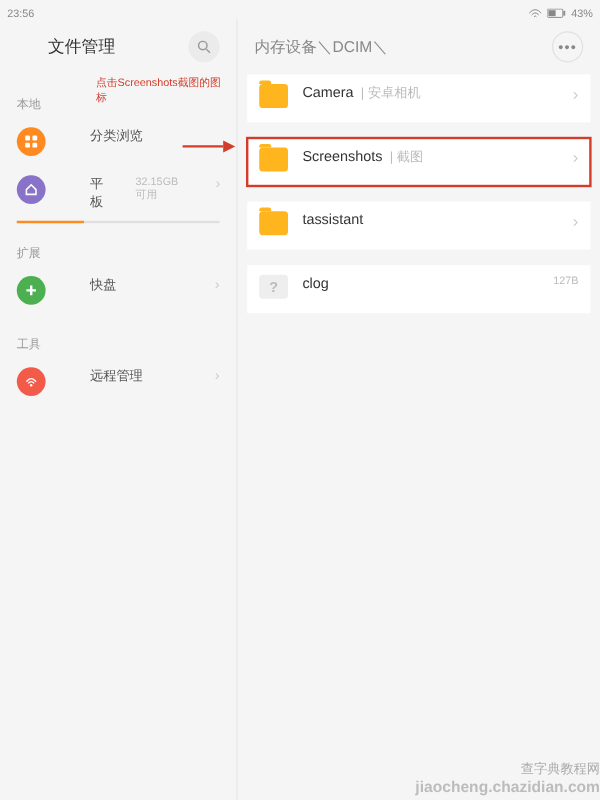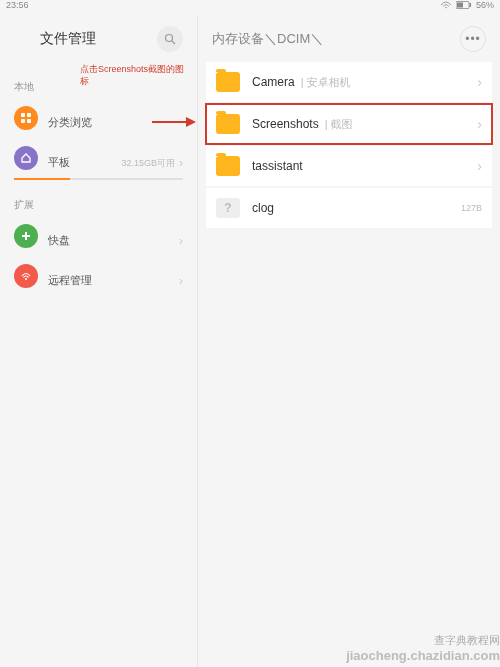--- a/index.html
+++ b/index.html
@@ -1,49 +1,49 @@
 <!DOCTYPE html>
 <html><head>
   <meta charset="utf-8">
   <style>
     * { margin: 0; padding: 0; box-sizing: border-box; font-family: -apple-system, "Helvetica Neue", Arial, sans-serif; }
     body { width: 500px; height: 667px; background: #f5f5f5; overflow: hidden; position: relative; }
     
-    .statusbar { height: 16px; display: flex; align-items: flex-start; padding: 0 6px; font-size: 9px; color: #888; }
+    .statusbar { height: 16px; display: flex; align-items: flex-end; padding: 0 6px; font-size: 9px; color: #888; }
     .statusbar .right { margin-left: auto; display: flex; align-items: center; gap: 4px; }
     
     .container { display: flex; height: calc(100% - 16px); }
     
     .sidebar { width: 198px; background: #f5f5f5; border-right: 1px solid #e6e6e6; display: flex; flex-direction: column; position: relative; }
     .sb-header { display: flex; align-items: center; padding: 10px 14px 10px 40px; }
     .sb-title { font-size: 14px; font-weight: 500; color: #333; flex: 1; }
     .search-btn { width: 26px; height: 26px; border-radius: 50%; background: #ebebeb; display: flex; align-items: center; justify-content: center; }
     
     .note { position: absolute; top: 48px; left: 80px; font-size: 9px; color: #d23c2a; line-height: 1.3; width: 110px; }
     
     .section-label { font-size: 10px; color: #999; padding: 18px 14px 4px; }
     
-    .sb-item { display: flex; align-items: flex-end; padding: 8px 14px; min-height: 38px; position: relative; }
+    .sb-item { display: flex; align-items: flex-start; padding: 8px 14px; min-height: 38px; position: relative; gap: 27px; }
     .sb-icon { width: 24px; height: 24px; border-radius: 50%; display: flex; align-items: center; justify-content: center; margin-right: 10px; flex-shrink: 0; }
     .sb-label { font-size: 11px; color: #555; flex: 1; }
     .sb-meta { font-size: 9px; color: #bbb; }
     .chev { color: #ccc; font-size: 12px; margin-left: 4px; }
     
     .progress { height: 2px; background: #e0e0e0; margin: 0 14px; }
     .progress-fill { height: 100%; background: #ff8a1f; width: 33%; }
     
     .arrow { position: absolute; top: 98px; left: 152px; }
     
     .main { flex: 1; background: #f5f5f5; display: flex; flex-direction: column; }
     .main-header { display: flex; align-items: center; padding: 10px 14px; gap: 36px; }
     .breadcrumb { font-size: 13px; color: #888; flex: 1; }
     .more-btn { width: 26px; height: 26px; border-radius: 50%; background: #f5f5f5; border: 1px solid #e0e0e0; display: flex; align-items: center; justify-content: center; color: #888; font-size: 12px; letter-spacing: 1px; }
     
     .file-list { padding: 0 8px; }
-    .file-row { display: flex; align-items: center; background: #fff; padding: 8px 10px; min-height: 40px; margin-bottom: 2px; }
+    .file-row { display: flex; background: #fff; padding: 8px 10px; min-height: 40px; margin-bottom: 13px; }
     .file-row.highlighted { outline: 2px solid #d23c2a; outline-offset: -1px; }
     .file-icon { width: 24px; height: 20px; border-radius: 3px; margin-right: 12px; flex-shrink: 0; position: relative; }
     .folder { background: #ffb61e; }
     .folder::before { content: ""; position: absolute; top: -3px; left: 0; width: 10px; height: 3px; background: #ffb61e; border-radius: 2px 2px 0 0; }
     .file-doc { background: #eee; color:#bbb; display:flex; align-items:center; justify-content:center; font-size:12px; font-weight:700; }
     .file-name { font-size: 12px; color: #333; font-weight: 500; }
     .file-sub { font-size: 11px; color: #bbb; margin-left: 6px; }
     .file-meta { margin-left: auto; font-size: 9px; color: #bbb; }
     .file-chev { margin-left: auto; color: #ccc; font-size: 14px; }
     
@@ -57,21 +57,21 @@
   <span>23:56</span>
   <span class="right">
     <svg width="12" height="8">
         <path d="M1 4 Q6 -2 11 4 M3 5.5 Q6 2 9 5.5 M5 7 Q6 5.5 7 7" stroke="#888" fill="none" stroke-width="0.8"></path>
       </svg>
     <svg width="16" height="8">
         <rect x="0" y="0.5" width="13" height="7" rx="1" fill="none" stroke="#888" stroke-width="0.8"></rect>
         <rect x="1" y="1.5" width="6" height="5" fill="#888"></rect>
         <rect x="13.5" y="2" width="1.5" height="4" fill="#888"></rect>
       </svg>
-    <span>56%</span>
+    <span>43%</span>
   </span>
 </div>
 
 <div class="container">
   <div class="sidebar">
     <div class="sb-header">
       <span class="sb-title">文件管理</span>
       <div class="search-btn">
         <svg width="12" height="12">
             <circle cx="5" cy="5" r="3.5" fill="none" stroke="#999" stroke-width="1.2"></circle>
@@ -123,20 +123,21 @@
       <div class="sb-icon" style="background:#4caf50">
         <svg width="12" height="12">
             <line x1="6" y1="2" x2="6" y2="10" stroke="#fff" stroke-width="2"></line>
             <line x1="2" y1="6" x2="10" y2="6" stroke="#fff" stroke-width="2"></line>
           </svg>
       </div>
       <span class="sb-label">快盘</span>
       <span class="chev">›</span>
     </div>
 
+    <div class="section-label">工具</div>
 
     <div class="sb-item">
       <div class="sb-icon" style="background:#f25b4a">
         <svg width="12" height="12">
             <path d="M2 6 Q6 1 10 6 M3.5 7.5 Q6 4.5 8.5 7.5" stroke="#fff" fill="none" stroke-width="1.2"></path>
             <circle cx="6" cy="9" r="1" fill="#fff"></circle>
           </svg>
       </div>
       <span class="sb-label">远程管理</span>
       <span class="chev">›</span>

